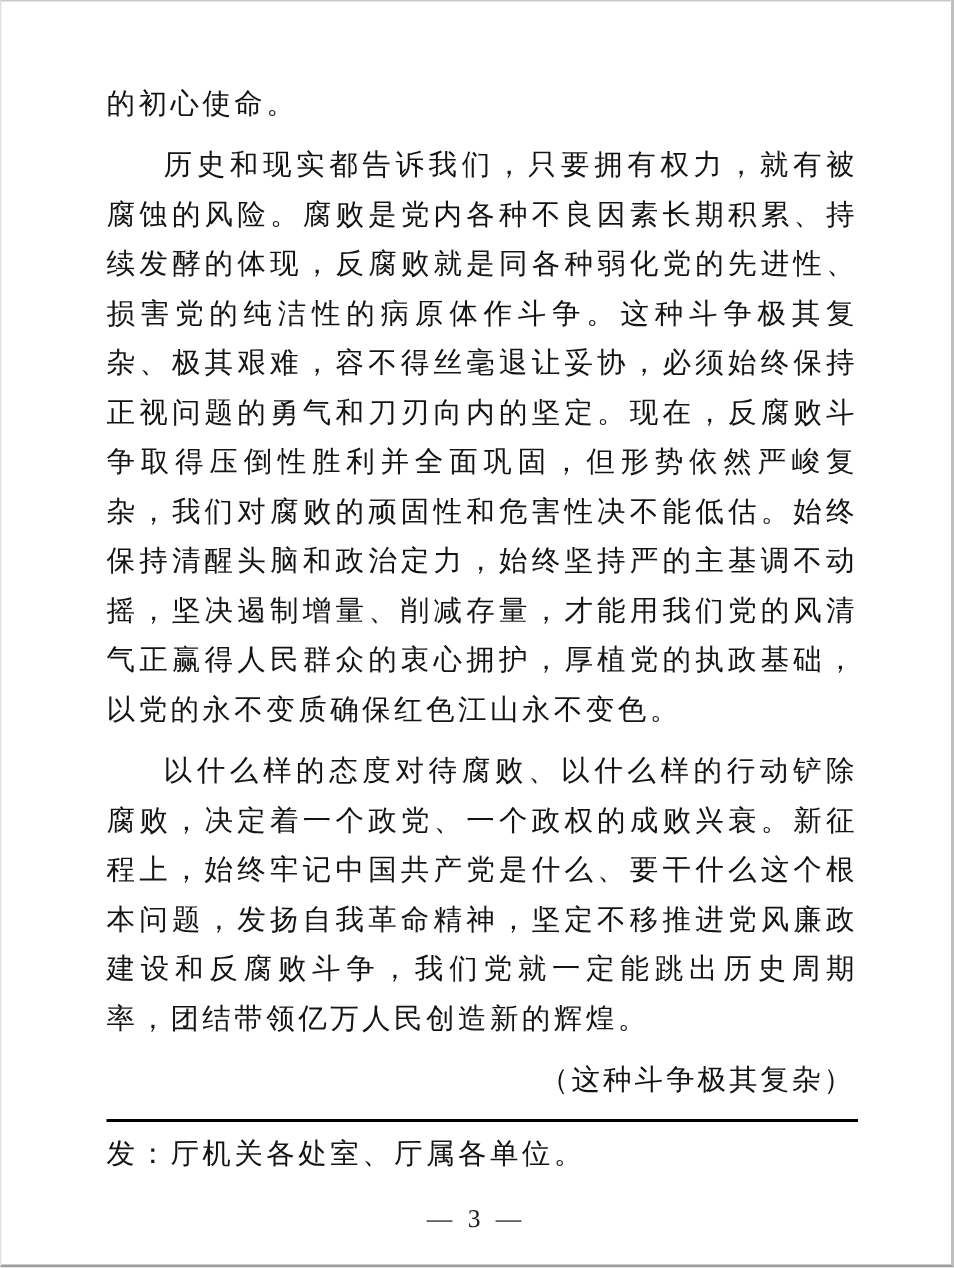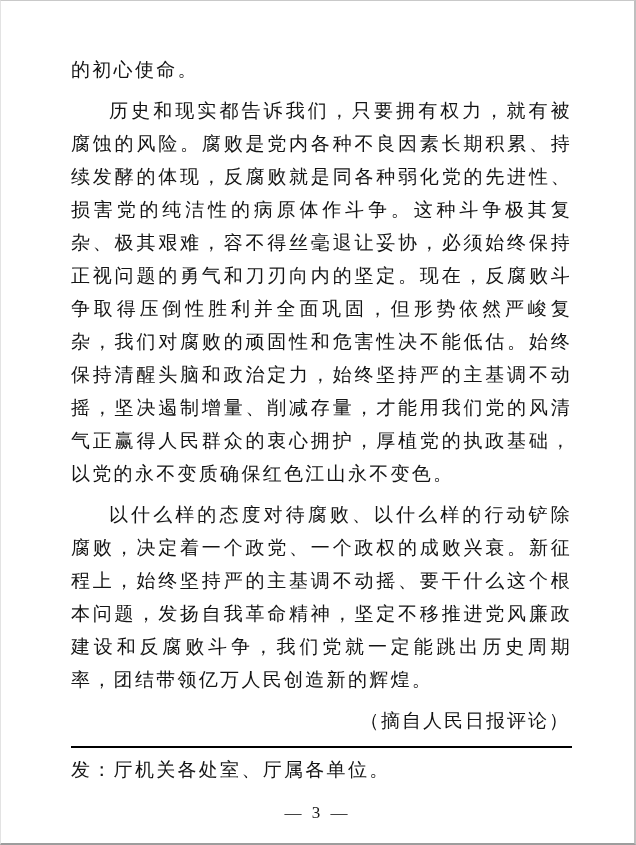--- a/index.html
+++ b/index.html
@@ -69,23 +69,23 @@
 </head>
 <body>
 
 <div class="page">
   <div class="content">
 
     <p class="body-par continuation">的初心使命。</p>
 
     <p class="body-par">历史和现实都告诉我们，只要拥有权力，就有被腐蚀的风险。腐败是党内各种不良因素长期积累、持续发酵的体现，反腐败就是同各种弱化党的先进性、损害党的纯洁性的病原体作斗争。这种斗争极其复杂、极其艰难，容不得丝毫退让妥协，必须始终保持正视问题的勇气和刀刃向内的坚定。现在，反腐败斗争取得压倒性胜利并全面巩固，但形势依然严峻复杂，我们对腐败的顽固性和危害性决不能低估。始终保持清醒头脑和政治定力，始终坚持严的主基调不动摇，坚决遏制增量、削减存量，才能用我们党的风清气正赢得人民群众的衷心拥护，厚植党的执政基础，以党的永不变质确保红色江山永不变色。</p>
 
-    <p class="body-par">以什么样的态度对待腐败、以什么样的行动铲除腐败，决定着一个政党、一个政权的成败兴衰。新征程上，始终坚持严的主基调不动摇、要干什么这个根本问题，发扬自我革命精神，坚定不移推进党风廉政建设和反腐败斗争，我们党就一定能跳出历史周期率，团结带领亿万人民创造新的辉煌。</p>
+    <p class="body-par">以什么样的态度对待腐败、以什么样的行动铲除腐败，决定着一个政党、一个政权的成败兴衰。新征程上，始终牢记中国共产党是什么、要干什么这个根本问题，发扬自我革命精神，坚定不移推进党风廉政建设和反腐败斗争，我们党就一定能跳出历史周期率，团结带领亿万人民创造新的辉煌。</p>
 
-    <p class="attribution">（摘自人民日报评论）</p>
+    <p class="attribution">（这种斗争极其复杂）</p>
 
     <div class="rule rule-top"></div>
 
     <div class="dist-block">
       <p class="dist-line">发：厅机关各处室、厅属各单位。</p>
     </div>
 
   </div>
 
   <div class="page-number">— 3 —</div>

